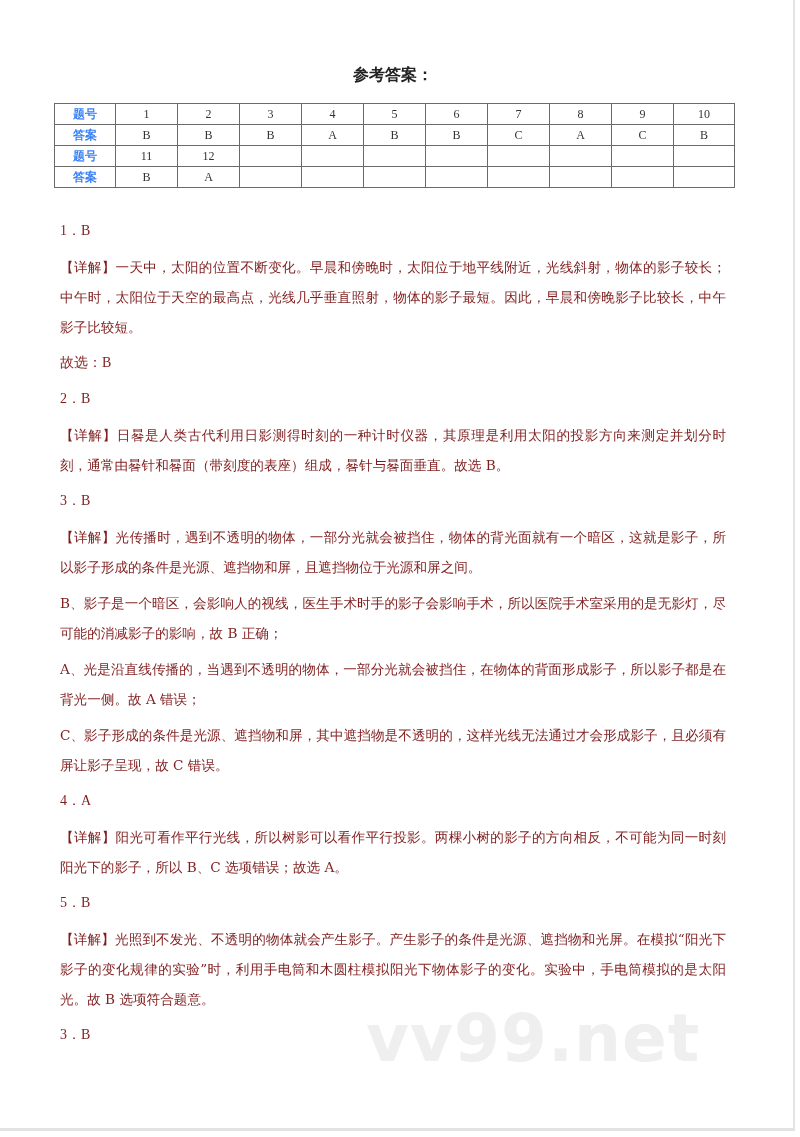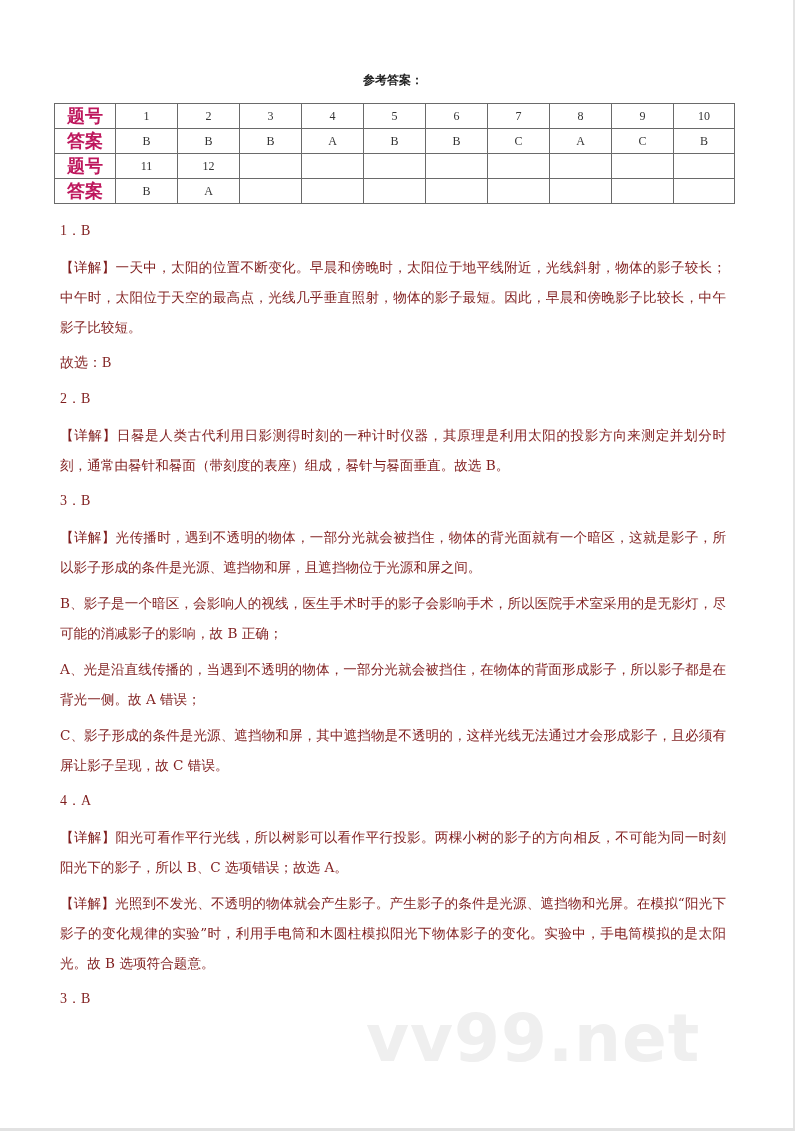--- a/index.html
+++ b/index.html
@@ -21,27 +21,27 @@
     top: 0;
     width: 795px;
     height: 1131px;
     background: #ffffff;
     border-right: 2px solid #e4e4e4;
     border-bottom: 3px solid #e2e2e2;
     box-sizing: border-box;
   }
   .title {
     position: absolute;
-    top: 72px;
+    top: 65px;
     left: 0;
     width: 786px;
     text-align: center;
     font-family: "DejaVu Sans", "Liberation Sans", sans-serif;
     font-weight: bold;
-    font-size: 12px;
+    font-size: 16px;
     color: #222;
     letter-spacing: 0px;
   }
   table.answers {
     position: absolute;
     top: 103px;
     left: 54px;
     width: 680px;
     border-collapse: collapse;
     table-layout: fixed;
@@ -52,22 +52,22 @@
     height: 20px;
     padding: 0;
     text-align: center;
     vertical-align: middle;
     color: #333;
     font-family: "Liberation Serif", "DejaVu Serif", serif;
   }
   table.answers td.head {
     font-family: "DejaVu Sans", "Liberation Sans", sans-serif;
     font-weight: bold;
-    font-size: 18px;
-    color: #be185d;
+    font-size: 12px;
+    color: #3b82f6;
   }
   .content {
     position: absolute;
     top: 216px;
     left: 60px;
     width: 666px;
     font-size: 13.6px;
     line-height: 30px;
     color: #7f1d1d;
   }
@@ -185,19 +185,20 @@
 
     <p class="num">3．B</p>
     <p class="para">【详解】光传播时，遇到不透明的物体，一部分光就会被挡住，物体的背光面就有一个暗区，这就是影子，所以影子形成的条件是光源、遮挡物和屏，且遮挡物位于光源和屏之间。</p>
     <p class="para">B、影子是一个暗区，会影响人的视线，医生手术时手的影子会影响手术，所以医院手术室采用的是无影灯，尽可能的消减影子的影响，故 B 正确；</p>
     <p class="para">A、光是沿直线传播的，当遇到不透明的物体，一部分光就会被挡住，在物体的背面形成影子，所以影子都是在背光一侧。故 A 错误；</p>
     <p class="para">C、影子形成的条件是光源、遮挡物和屏，其中遮挡物是不透明的，这样光线无法通过才会形成影子，且必须有屏让影子呈现，故 C 错误。</p>
 
     <p class="num">4．A</p>
     <p class="para">【详解】阳光可看作平行光线，所以树影可以看作平行投影。两棵小树的影子的方向相反，不可能为同一时刻阳光下的影子，所以 B、C 选项错误；故选 A。</p>
 
+    <p class="num">5．B</p>
     <p class="para">【详解】光照到不发光、不透明的物体就会产生影子。产生影子的条件是光源、遮挡物和光屏。在模拟“阳光下影子的变化规律的实验”时，利用手电筒和木圆柱模拟阳光下物体影子的变化。实验中，手电筒模拟的是太阳光。故 B 选项符合题意。</p>
 
     <p class="num">3．B</p>
   </div>
 
   <div class="watermark">vv99.net</div>
 </div>
 
 </body></html>

